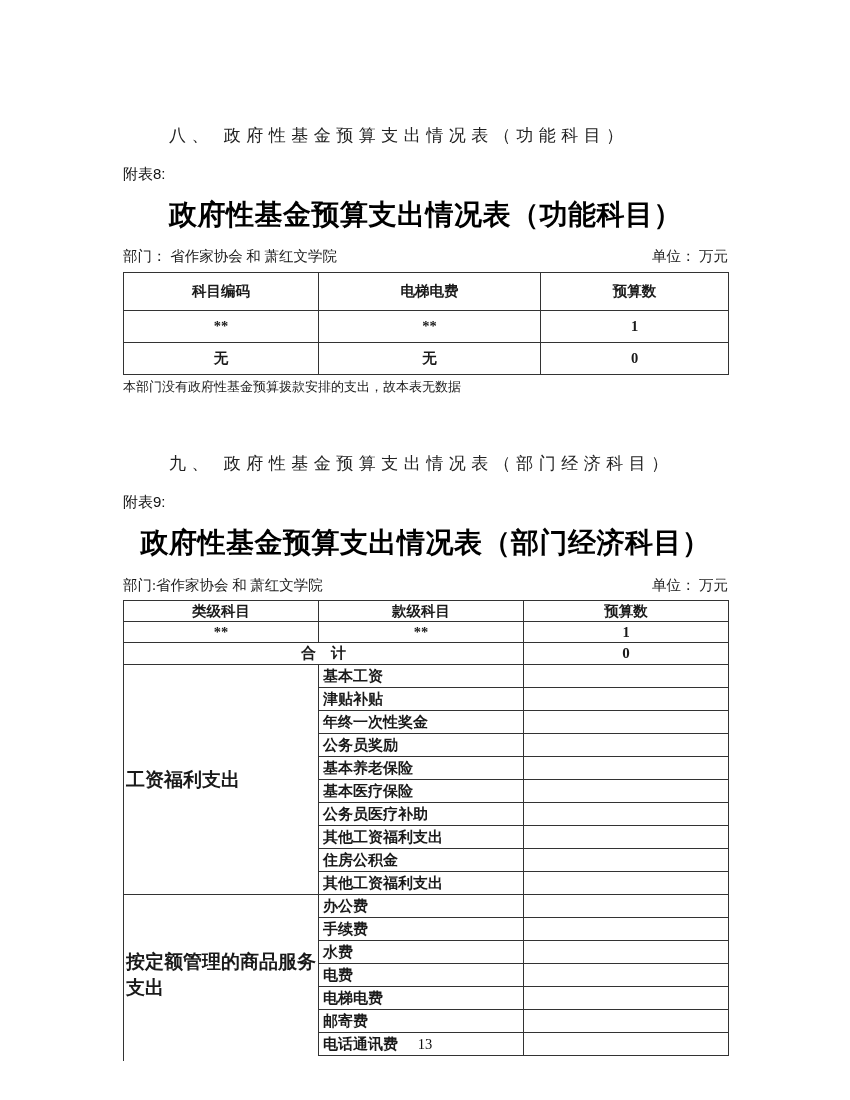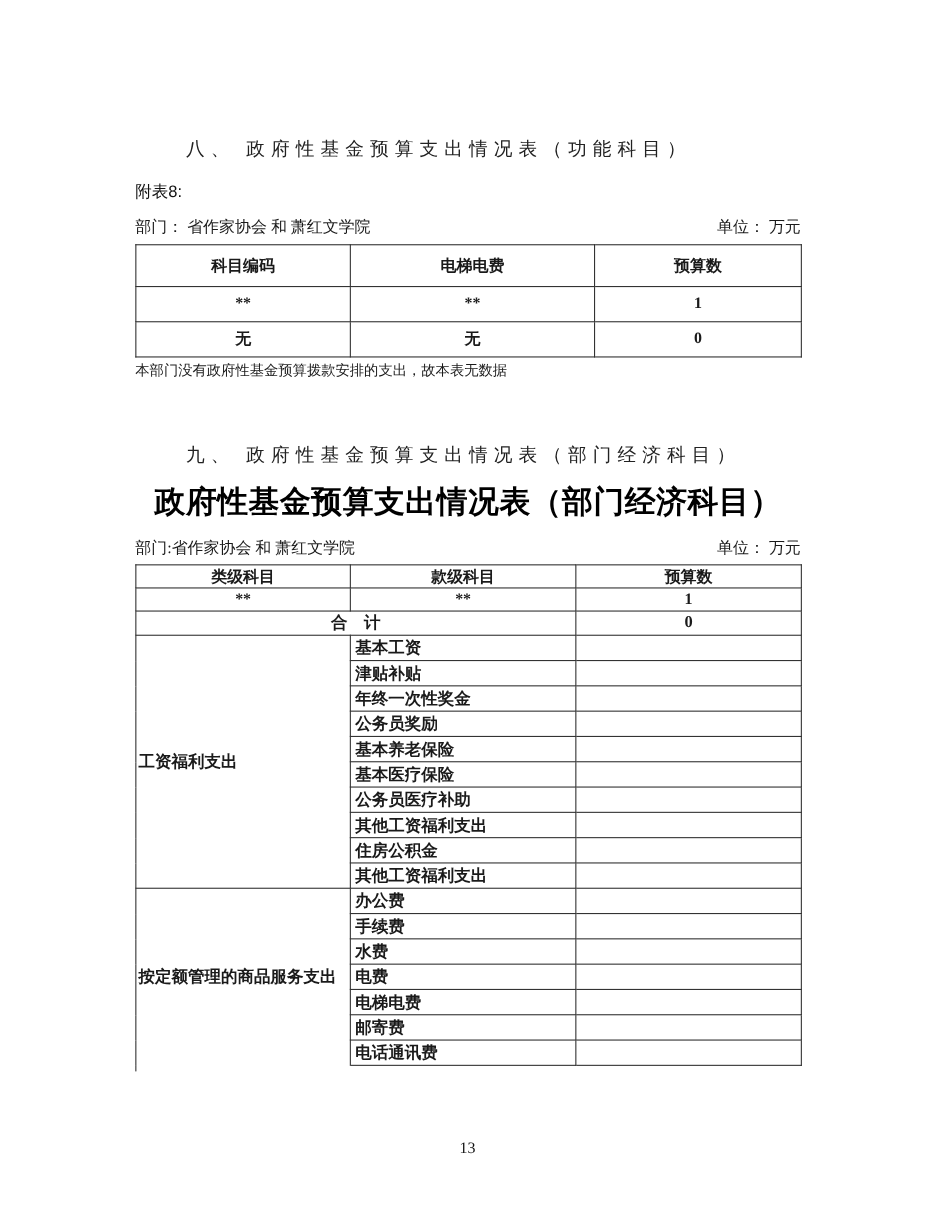--- a/index.html
+++ b/index.html
@@ -71,21 +71,21 @@
     font-size:13px;
     color:#1a1a1a;
   }
 
   
   #t2{margin-top:5px;}
   #t2 th{height:20px;font-size:14.5px;text-align:center;}
   #t2 tr.star-row td{height:20px;font-size:14.5px;text-align:center;}
   #t2 tr.total-row td{height:21px;font-size:15px;text-align:center;}
   #t2 td.cat{
-    font-size:15px;text-align:left;padding-left:2px;vertical-align:middle;
+    font-size:19px;text-align:left;padding-left:2px;vertical-align:middle;
   }
   #t2 td.cat.open-bottom{border-bottom:none;}
   #t2 td.item{
     height:22px;font-size:15px;text-align:left;padding-left:4px;
   }
   #t2 td.val{height:22px;}
 
   .border-tail{width:1px;height:5px;background:#333;}
 
   .page-number{
@@ -94,20 +94,21 @@
   }
 </style>
 </head>
 <body>
 
 <div class="page">
   <div class="content">
 
     <div class="sec-heading">八、 政府性基金预算支出情况表（功能科目）</div>
     <div class="attach-label">附表8:</div>
+    <div class="big-title">政府性基金预算支出情况表（功能科目）</div>
     <div class="meta-row">
       <span>部门： 省作家协会 和 萧红文学院</span>
       <span>单位： 万元</span>
     </div>
 
     <table id="t1">
       <colgroup>
           <col style="width:195px">
           <col style="width:222px">
           <col style="width:188px">
@@ -127,20 +128,21 @@
         <td>无</td>
         <td>无</td>
         <td>0</td>
       </tr>
     </tbody>
       </table>
 
     <div class="note">本部门没有政府性基金预算拨款安排的支出，故本表无数据</div>
 
     <div class="sec-heading second">九、 政府性基金预算支出情况表（部门经济科目）</div>
+    <div class="attach-label">附表9:</div>
     <div class="big-title">政府性基金预算支出情况表（部门经济科目）</div>
     <div class="meta-row tight">
       <span>部门:省作家协会 和 萧红文学院</span>
       <span>单位： 万元</span>
     </div>
 
     <table id="t2">
       <colgroup>
           <col style="width:195px">
           <col style="width:205px">

